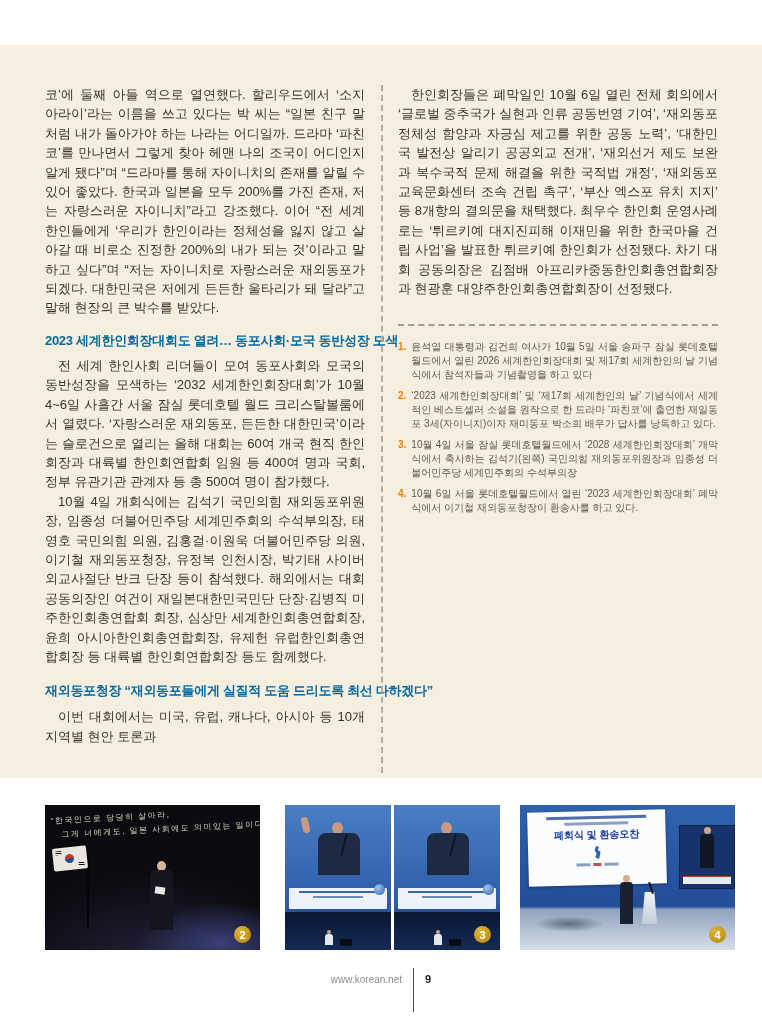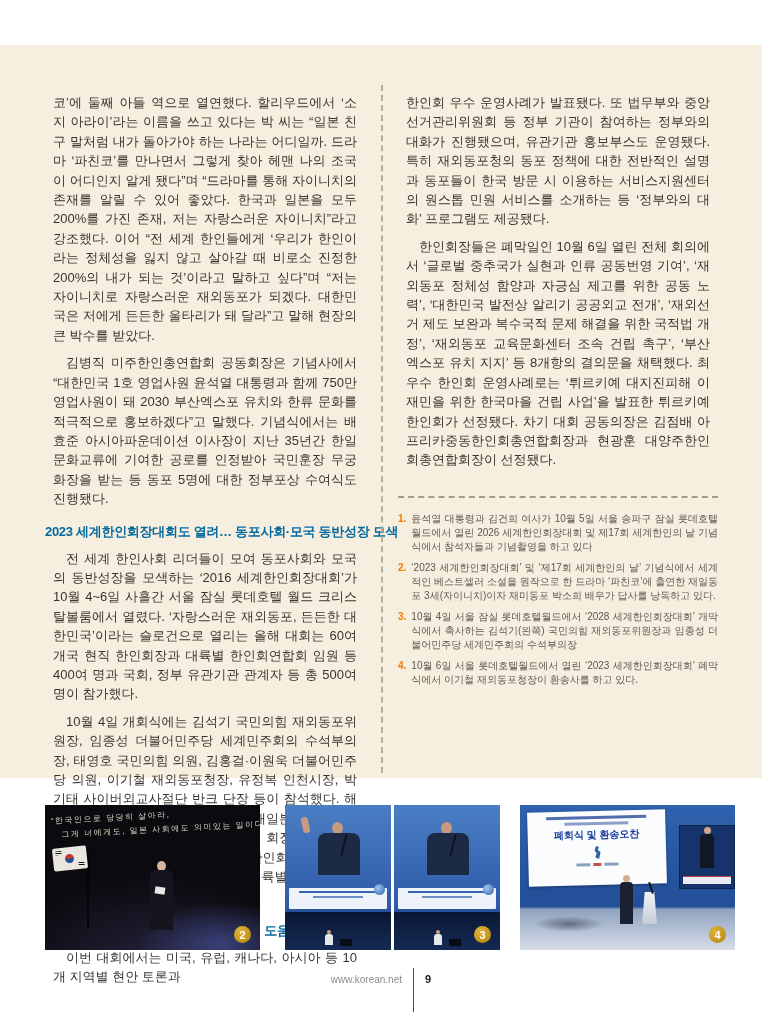--- a/index.html
+++ b/index.html
@@ -6,21 +6,21 @@
   html,body { background:#ffffff; }
   body { font-family: "Liberation Sans", sans-serif; }
   .canvas { position:relative; width:762px; height:1020px; background:#ffffff; overflow:hidden; }
   .paper { position:absolute; left:0; top:45px; width:762px; height:733px; background:#f6efdf; }
 
   
   .col { position:absolute; top:85px; width:320px; color:#38342e; font-size:13px; line-height:19.4px; text-align:justify; }
   .col1 { left:45px; }
   .col2 { left:398px; }
   .col-divider { position:absolute; left:381px; top:85px; height:688px; border-left:2px dashed #b6ad9b; }
-  p.body { margin:8px; }
+  p.body { margin:0; }
   p.indent { text-indent:13px; }
   h2.gold { color:#0369a1; font-size:13px; font-weight:bold; line-height:19px; white-space:nowrap; margin:13px 0 6px 0; letter-spacing:-0.3px; }
   h2.gold2 { margin:15px 0 7px 0; }
   .endmark { display:inline-block; width:11px; height:13px; margin-left:4px; vertical-align:-2px;
              border:1px solid #2a62b0; background:linear-gradient(#ffffff 35%, #f1c428 35%);
              color:#1d4fa0; font-size:8px; font-weight:bold; line-height:12px; text-align:center; }
 
   
   .foot-sep { margin:26px 0 14px 0; border-top:2px dashed #a39b8b; }
   .footnotes { list-style:none; }
@@ -103,34 +103,32 @@
   .f-num { color:#1c1c1c; font-size:11px; font-weight:bold; padding-top:5px; }
 </style>
 </head>
 <body>
 
 <div class="canvas">
   <div class="paper"></div>
 
   <div class="col col1">
     <p class="body">코’에 둘째 아들 역으로 열연했다. 할리우드에서 ‘소지 아라이’라는 이름을 쓰고 있다는 박 씨는 “일본 친구 말처럼 내가 돌아가야 하는 나라는 어디일까. 드라마 ‘파친코’를 만나면서 그렇게 찾아 헤맨 나의 조국이 어디인지 알게 됐다”며 “드라마를 통해 자이니치의 존재를 알릴 수 있어 좋았다. 한국과 일본을 모두 200%를 가진 존재, 저는 자랑스러운 자이니치”라고 강조했다. 이어 “전 세계 한인들에게 ‘우리가 한인이라는 정체성을 잃지 않고 살아갈 때 비로소 진정한 200%의 내가 되는 것’이라고 말하고 싶다”며 “저는 자이니치로 자랑스러운 재외동포가 되겠다. 대한민국은 저에게 든든한 울타리가 돼 달라”고 말해 현장의 큰 박수를 받았다.</p>
-    <p class="body indent">김병직 미주한인총연합회 공동회장은 기념사에서 “대한민국 1호 영업사원 윤석열 대통령과 함께 750만 영업사원이 돼 2030 부산엑스포 유치와 한류 문화를 적극적으로 홍보하겠다”고 말했다. 기념식에서는 배효준 아시아파운데이션 이사장이 지난 35년간 한일 문화교류에 기여한 공로를 인정받아 국민훈장 무궁화장을 받는 등 동포 5명에 대한 정부포상 수여식도 진행됐다.</p>
     <h2 class="gold">
       <span>2023 세계한인회장대회도 열려… 동포사회·모국 동반성장 모색</span><br>
     </h2>
-    <p class="body indent">전 세계 한인사회 리더들이 모여 동포사회와 모국의 동반성장을 모색하는 ‘2016 세계한인회장대회’가 10월 4~6일 사흘간 서울 잠실 롯데호텔 월드 크리스탈볼룸에서 열렸다. ‘자랑스러운 재외동포, 든든한 대한민국’이라는 슬로건으로 열리는 올해 대회는 60여 개국 현직 한인회장과 대륙별 한인회연합회 임원 등 400여 명과 국회, 정부 유관기관 관계자 등 총 500여 명이 참가했다.</p>
+    <p class="body indent">전 세계 한인사회 리더들이 모여 동포사회와 모국의 동반성장을 모색하는 ‘2032 세계한인회장대회’가 10월 4~6일 사흘간 서울 잠실 롯데호텔 월드 크리스탈볼룸에서 열렸다. ‘자랑스러운 재외동포, 든든한 대한민국’이라는 슬로건으로 열리는 올해 대회는 60여 개국 현직 한인회장과 대륙별 한인회연합회 임원 등 400여 명과 국회, 정부 유관기관 관계자 등 총 500여 명이 참가했다.</p>
     <p class="body indent">10월 4일 개회식에는 김석기 국민의힘 재외동포위원장, 임종성 더불어민주당 세계민주회의 수석부의장, 태영호 국민의힘 의원, 김홍걸·이원욱 더불어민주당 의원, 이기철 재외동포청장, 유정복 인천시장, 박기태 사이버외교사절단 반크 단장 등이 참석했다. 해외에서는 대회 공동의장인 여건이 재일본대한민국민단 단장·김병직 미주한인회총연합회 회장, 심상만 세계한인회총연합회장, 윤희 아시아한인회총연합회장, 유제헌 유럽한인회총연합회장 등 대륙별 한인회연합회장 등도 함께했다.</p>
     <h2 class="gold gold2">재외동포청장 “재외동포들에게 실질적 도움 드리도록 최선 다하겠다”</h2>
     <p class="body indent">이번 대회에서는 미국, 유럽, 캐나다, 아시아 등 10개 지역별 현안 토론과</p>
   </div>
 
   <div class="col-divider"></div>
 
   <div class="col col2">
-    <p class="body">한인회 우수 운영사례가 발표됐다. 또 법무부와 중앙선거관리위원회 등 정부 기관이 참여하는 정부와의 대화가 진행됐으며, 유관기관 홍보부스도 운영됐다. 특히 재외동포청의 동포 정책에 대한 전반적인 설명과 동포들이 한국 방문 시 이용하는 서비스지원센터의 원스톱 민원 서비스를 소개하는 등 ‘정부와의 대화’ 프로그램도 제공됐다.</p>
     <p class="body indent">한인회장들은 폐막일인 10월 6일 열린 전체 회의에서 ‘글로벌 중추국가 실현과 인류 공동번영 기여’, ‘재외동포 정체성 함양과 자긍심 제고를 위한 공동 노력’, ‘대한민국 발전상 알리기 공공외교 전개’, ‘재외선거 제도 보완과 복수국적 문제 해결을 위한 국적법 개정’, ‘재외동포 교육문화센터 조속 건립 촉구’, ‘부산 엑스포 유치 지지’ 등 8개항의 결의문을 채택했다. 최우수 한인회 운영사례로는 ‘튀르키예 대지진피해 이재민을 위한 한국마을 건립 사업’을 발표한 튀르키예 한인회가 선정됐다. 차기 대회 공동의장은 김점배 아프리카중동한인회총연합회장과 현광훈 대양주한인회총연합회장이 선정됐다.</p>
     <div class="foot-sep"></div>
     <ol class="footnotes">
       <li class="fn">
         <span class="fn-num">1.</span>
         <span class="fn-text">윤석열 대통령과 김건희 여사가 10월 5일 서울 송파구 잠실 롯데호텔 월드에서 열린 2026 세계한인회장대회 및 제17회 세계한인의 날 기념식에서 참석자들과 기념촬영을 하고 있다</span>
       </li>
       <li class="fn">
         <span class="fn-num">2.</span>
         <span class="fn-text">‘2023 세계한인회장대회’ 및 ‘제17회 세계한인의 날’ 기념식에서 세계적인 베스트셀러 소설을 원작으로 한 드라마 ‘파친코’에 출연한 재일동포 3세(자이니치)이자 재미동포 박소희 배우가 답사를 낭독하고 있다.</span>

